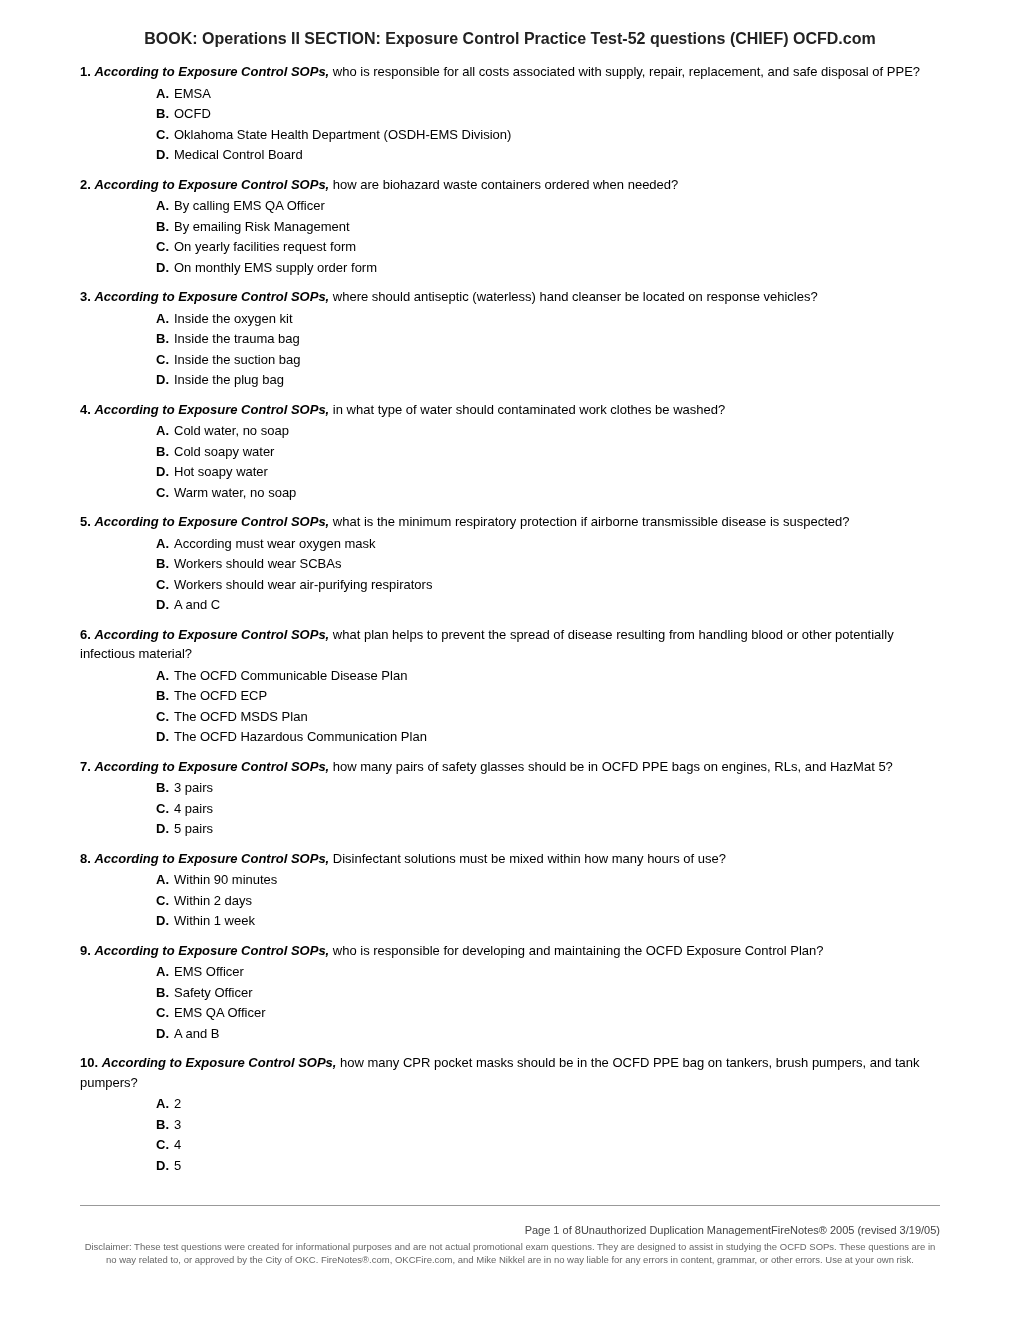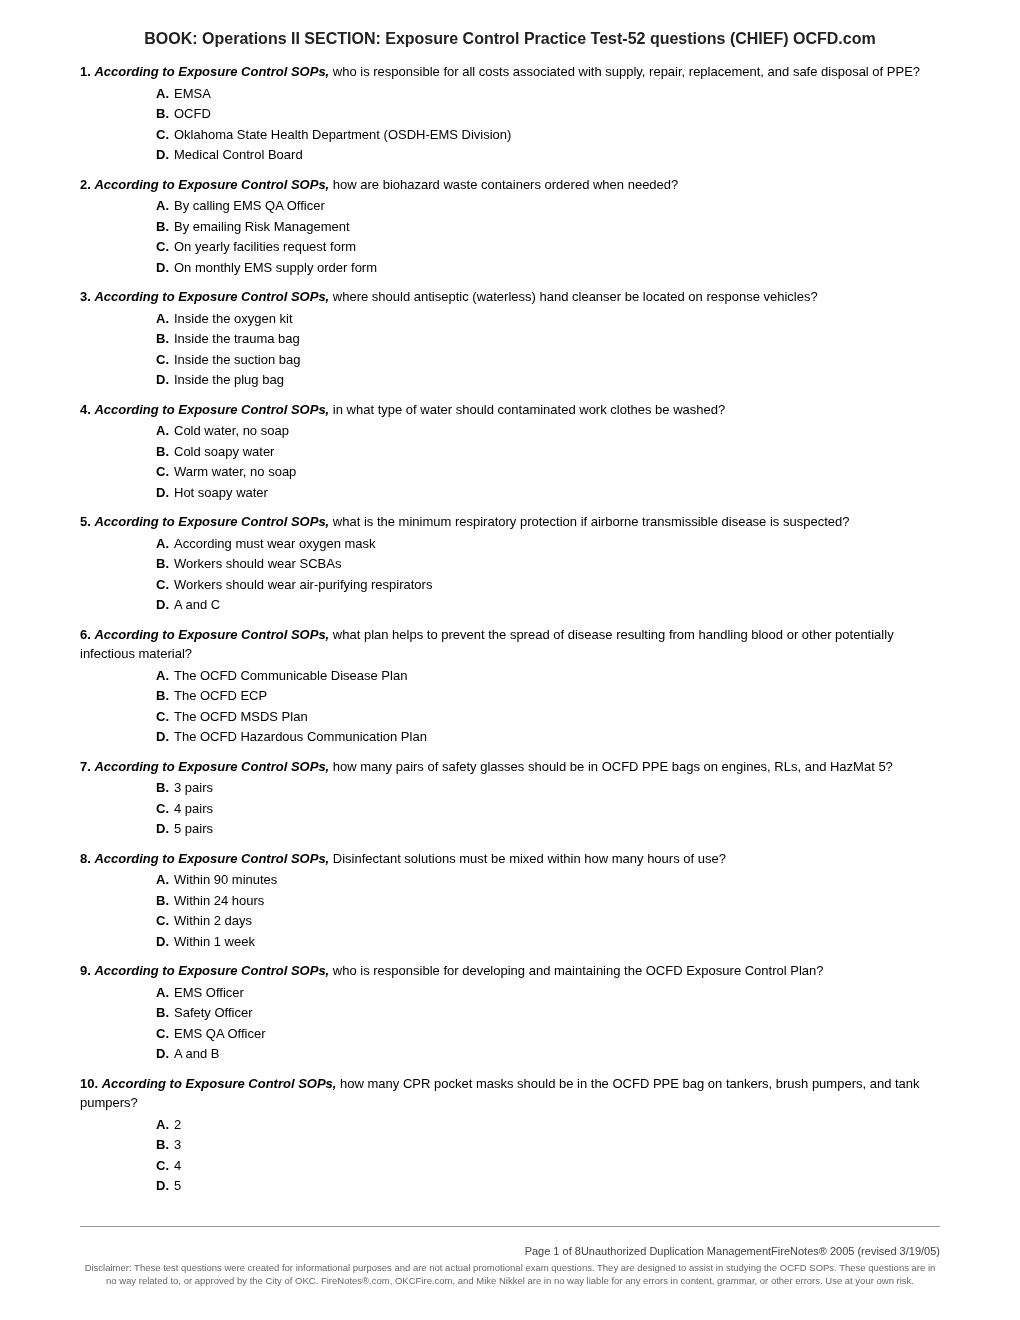--- a/index.html
+++ b/index.html
@@ -98,22 +98,22 @@
         <li><span class="answer-letter">B.</span><span>Inside the trauma bag</span></li>
         <li><span class="answer-letter">C.</span><span>Inside the suction bag</span></li>
         <li><span class="answer-letter">D.</span><span>Inside the plug bag</span></li>
       </ul>
     </div>
     <div class="question-block">
       <p class="question-text"><strong>4. </strong><em>According to Exposure Control SOPs,</em><span> in what type of water should contaminated work clothes be washed?</span></p>
       <ul class="answer-list">
         <li><span class="answer-letter">A.</span><span>Cold water, no soap</span></li>
         <li><span class="answer-letter">B.</span><span>Cold soapy water</span></li>
+        <li><span class="answer-letter">D.</span><span>Hot soapy water</span></li>
         <li><span class="answer-letter">C.</span><span>Warm water, no soap</span></li>
-        <li><span class="answer-letter">D.</span><span>Hot soapy water</span></li>
       </ul>
     </div>
     <div class="question-block">
       <p class="question-text"><strong>5. </strong><em>According to Exposure Control SOPs,</em><span> what is the minimum respiratory protection if airborne transmissible disease is suspected?</span></p>
       <ul class="answer-list">
         <li><span class="answer-letter">A.</span><span>According must wear oxygen mask</span></li>
         <li><span class="answer-letter">B.</span><span>Workers should wear SCBAs</span></li>
         <li><span class="answer-letter">C.</span><span>Workers should wear air-purifying respirators</span></li>
         <li><span class="answer-letter">D.</span><span>A and C</span></li>
       </ul>
@@ -132,21 +132,20 @@
       <ul class="answer-list">
         <li><span class="answer-letter">B.</span><span>3 pairs</span></li>
         <li><span class="answer-letter">C.</span><span>4 pairs</span></li>
         <li><span class="answer-letter">D.</span><span>5 pairs</span></li>
       </ul>
     </div>
     <div class="question-block">
       <p class="question-text"><strong>8. </strong><em>According to Exposure Control SOPs,</em><span> Disinfectant solutions must be mixed within how many hours of use?</span></p>
       <ul class="answer-list">
         <li><span class="answer-letter">A.</span><span>Within 90 minutes</span></li>
-        <li><span class="answer-letter">B.</span><span>Within 24 hours</span></li>
         <li><span class="answer-letter">C.</span><span>Within 2 days</span></li>
         <li><span class="answer-letter">D.</span><span>Within 1 week</span></li>
       </ul>
     </div>
     <div class="question-block">
       <p class="question-text"><strong>9. </strong><em>According to Exposure Control SOPs,</em><span> who is responsible for developing and maintaining the OCFD Exposure Control Plan?</span></p>
       <ul class="answer-list">
         <li><span class="answer-letter">A.</span><span>EMS Officer</span></li>
         <li><span class="answer-letter">B.</span><span>Safety Officer</span></li>
         <li><span class="answer-letter">C.</span><span>EMS QA Officer</span></li>

